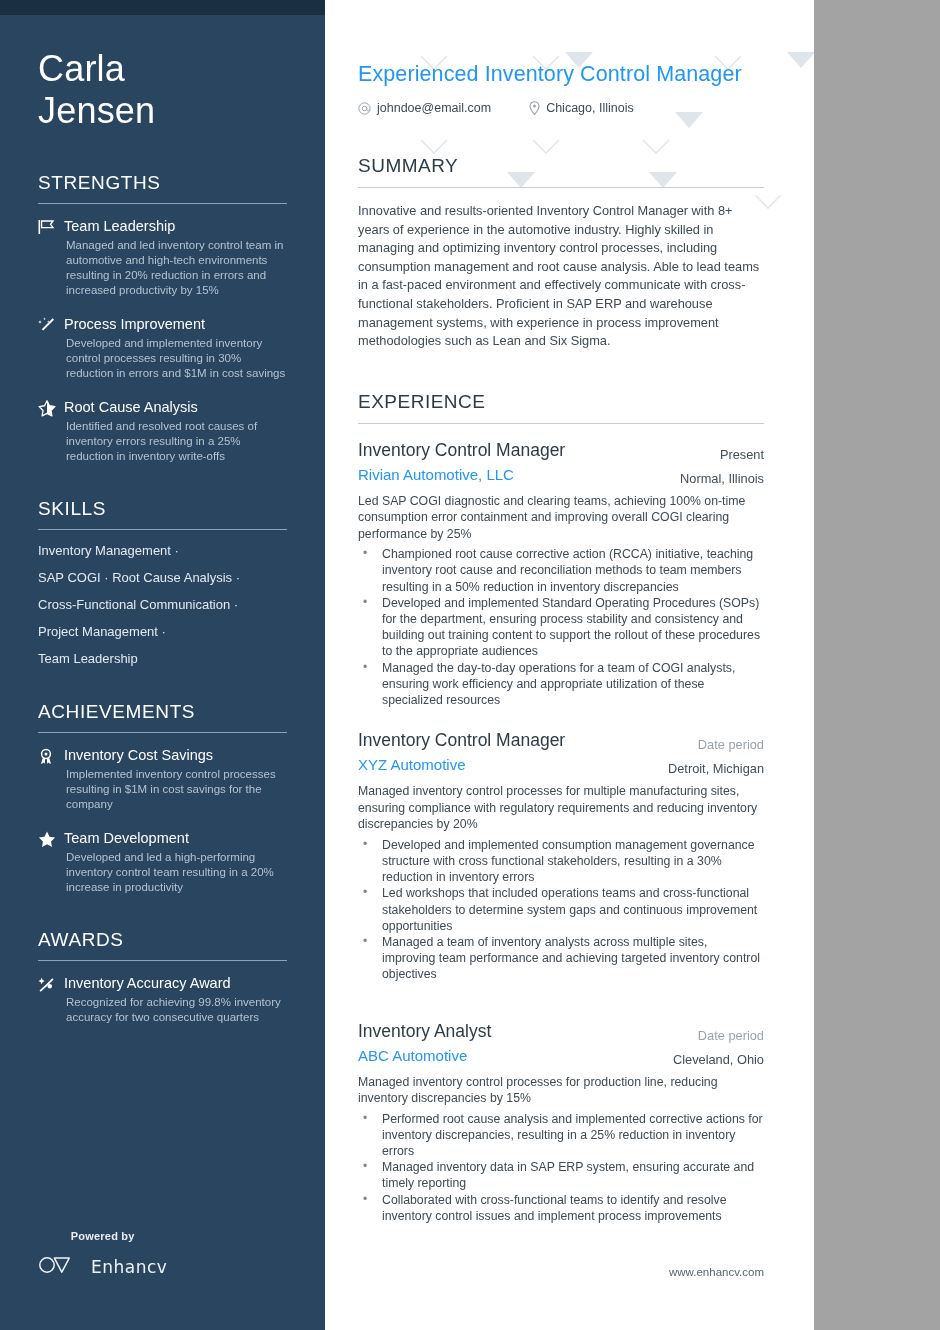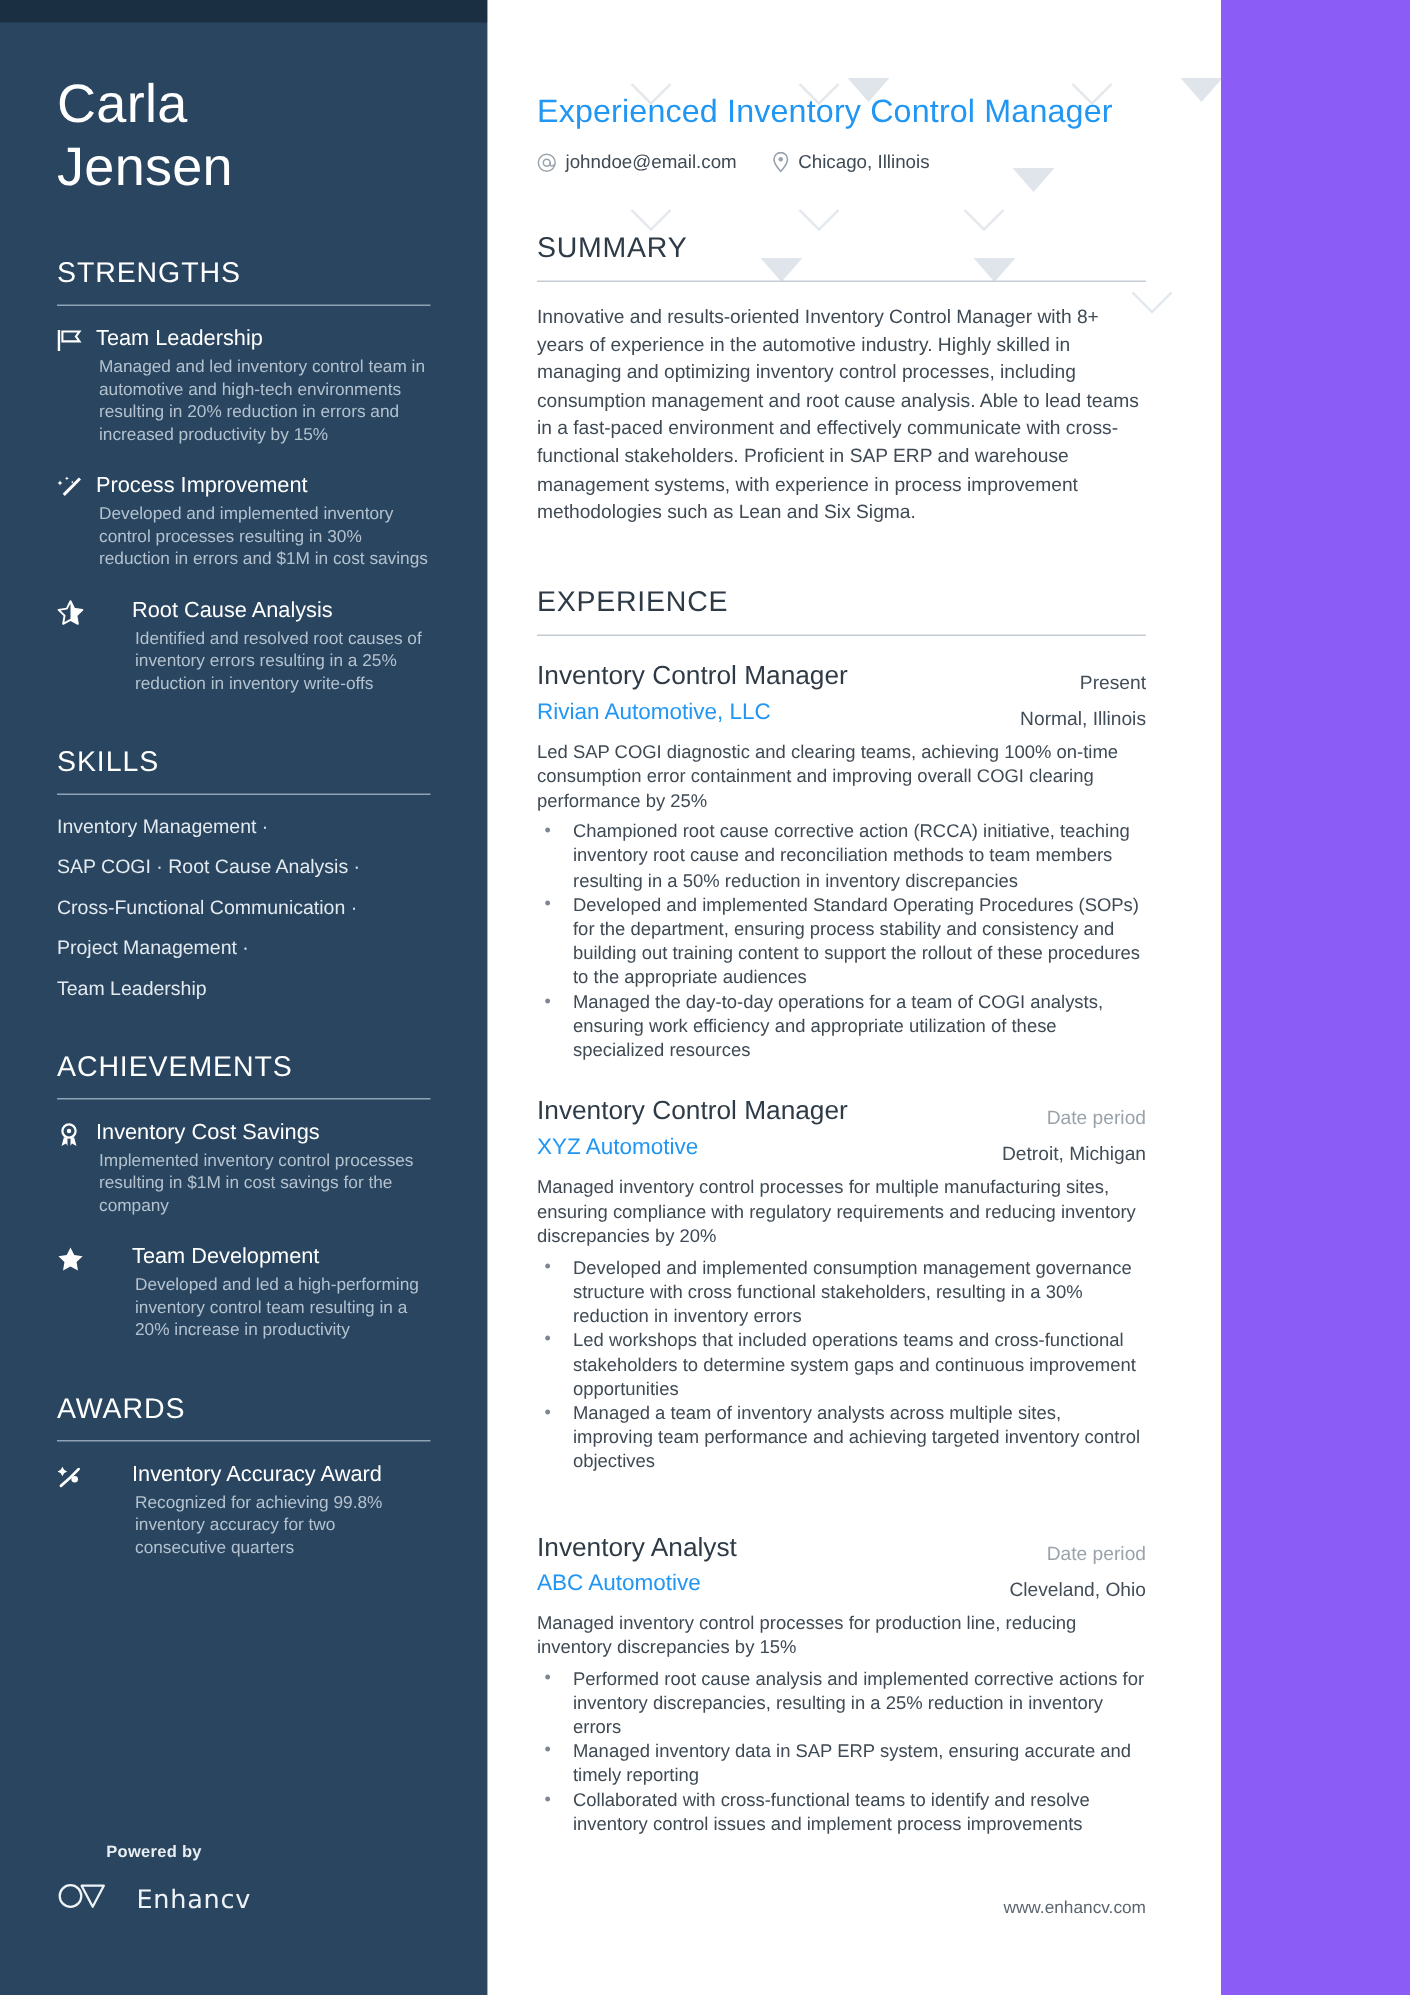--- a/index.html
+++ b/index.html
@@ -9,21 +9,21 @@
     height: 1330px;
     background: #ffffff;
     font-family: "Liberation Sans", sans-serif;
     -webkit-font-smoothing: antialiased;
   }
 
   .page {
     position: relative;
     width: 940px;
     height: 1330px;
-    background: #8b5cf6;
+    background: #a3a3a3;
     overflow: hidden;
   }
 
   
   .sidebar {
     position: absolute;
     left: 0; top: 0;
     width: 325px;
     height: 1330px;
     background: #29455f;
@@ -57,21 +57,21 @@
     color: #ffffff;
     padding-bottom: 9px;
   }
   .side-rule {
     height: 1px;
     background: #8ea3b6;
     margin-bottom: 13px;
   }
 
   .entry { margin-bottom: 17px; display: flex; }
-  .entry:last-child { margin-bottom: 0; gap: 24px; }
+  .entry:last-child { margin-bottom: 0; }
   .entry-icon {
     width: 26px;
     min-width: 26px;
     padding-top: 2px;
     display: flex;
     justify-content: flex-start;
   }
   .entry-icon svg { display: block; }
   .entry-body { flex: 1; }
   .entry-title {
@@ -135,21 +135,21 @@
     font-size: 21.5px;
     font-weight: 400;
     color: #2196f3;
     line-height: 28px;
     letter-spacing: 0.1px;
   }
   .contact-row {
     margin-top: 13px;
     display: flex;
     align-items: center;
-    gap: 24px;
+    gap: 38px;
     font-size: 12.5px;
     color: #3f4a54;
   }
   .contact-item { display: flex; align-items: center; gap: 6px; }
   .contact-item svg { display: block; }
 
   .sec { margin-top: 40px; }
   .sec-heading {
     font-size: 19px;
     font-weight: 400;

